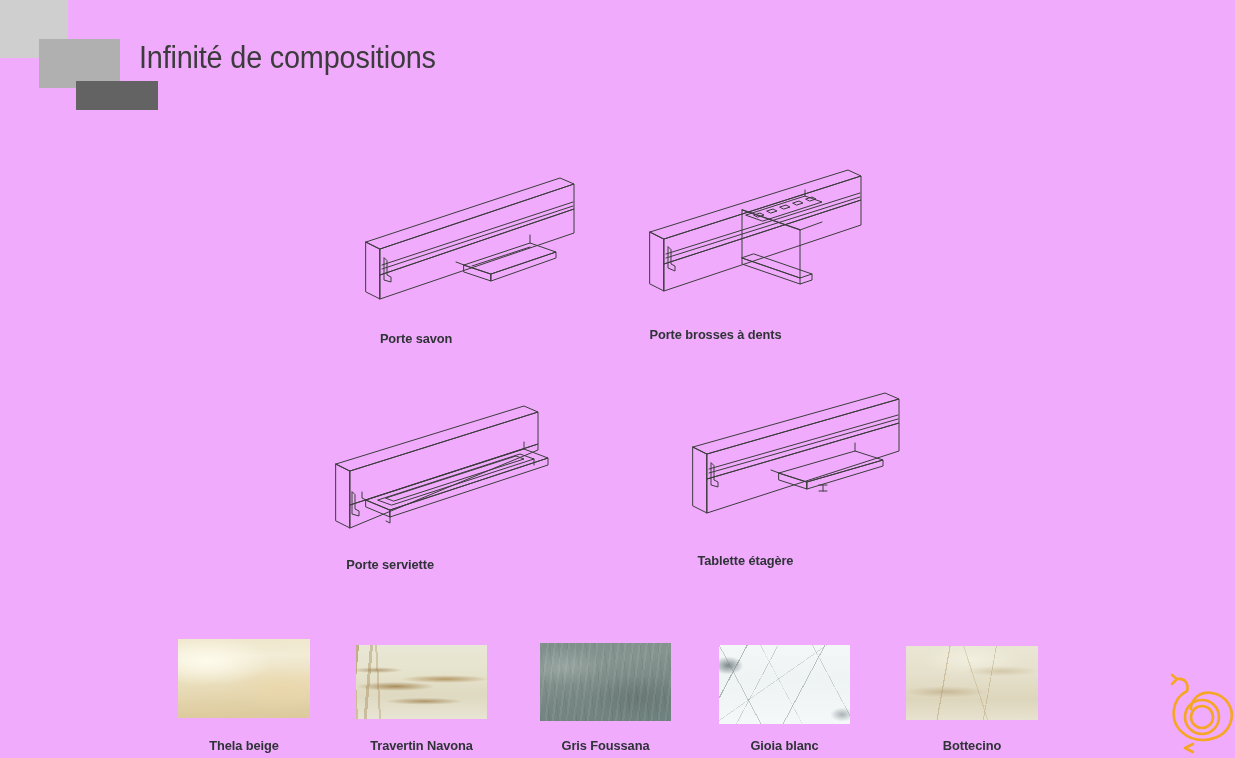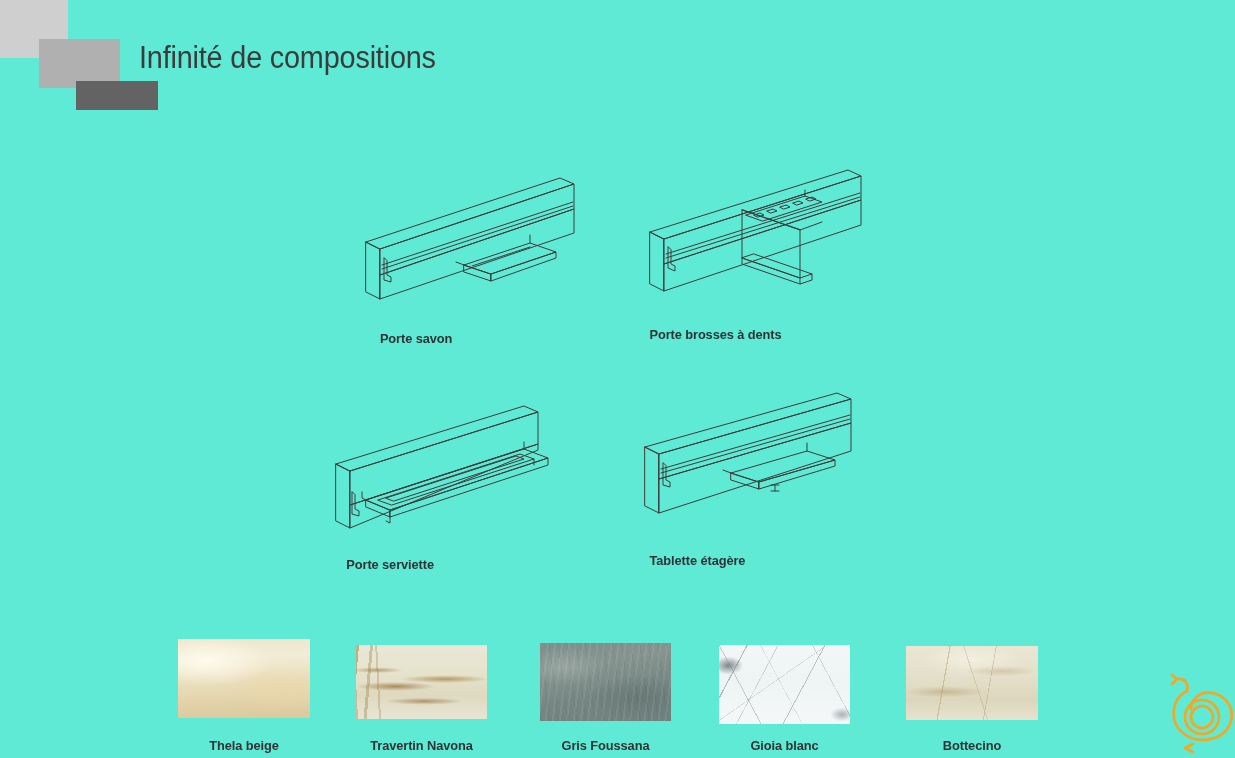--- a/index.html
+++ b/index.html
@@ -9,21 +9,21 @@
     background: #ffffff;
   }
   body {
     font-family: "Liberation Sans", "DejaVu Sans", sans-serif;
     -webkit-font-smoothing: antialiased;
   }
   #slide {
     position: relative;
     width: 1235px;
     height: 758px;
-    background: #5eead4;
+    background: #f0abfc;
     overflow: hidden;
   }
 
   
   .deco {
     position: absolute;
   }
   .deco-light  { left: 0px;  top: 0px;  width: 68px; height: 58px; background: #cfcfcf; }
   .deco-mid    { left: 39px; top: 39px; width: 81px; height: 49px; background: #b0b0b0; }
   .deco-dark   { left: 76px; top: 81px; width: 82px; height: 29px; background: #636363; }
@@ -57,21 +57,21 @@
     font-weight: 600;
     color: #2f3337;
     letter-spacing: -0.1px;
     transform: scaleX(0.95);
   }
 
   
   #prod-savon    { left: 360px; top: 165px; }
   #prod-brosses  { left: 642px; top: 160px; }
   #prod-serviette{ left: 328px; top: 392px; }
-  #prod-tablette { left: 635px; top: 385px; }
+  #prod-tablette { left: 683px; top: 385px; }
 
   #prod-savon    .caption { left: 18px;  top: 166px; }
   #prod-brosses  .caption { left: 4px;   top: 167px; }
   #prod-serviette .caption{ left: 16px;  top: 165px; }
   #prod-tablette .caption { left: 12px;  top: 168px; }
 
   
   .swatches {
     position: absolute;
     left: 0;

